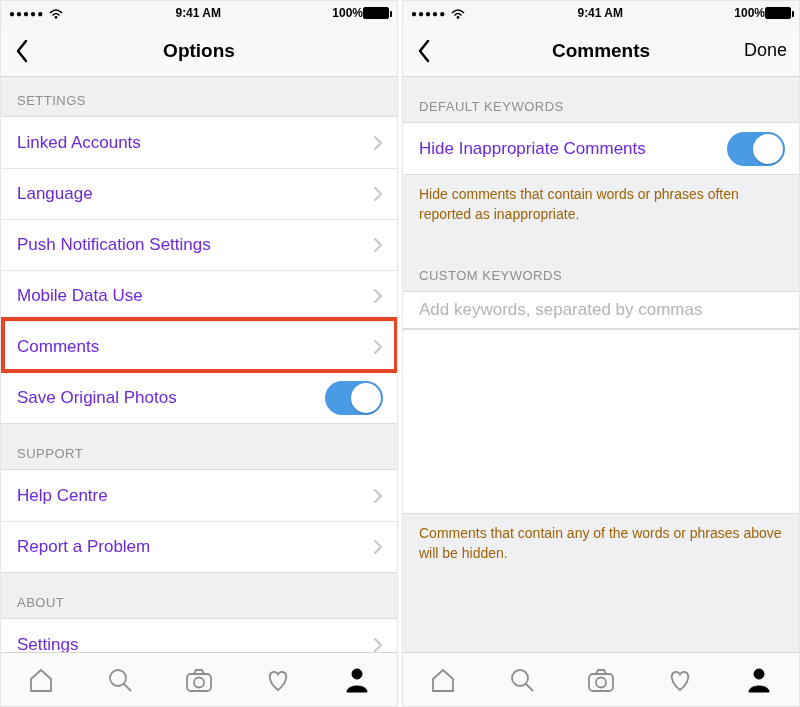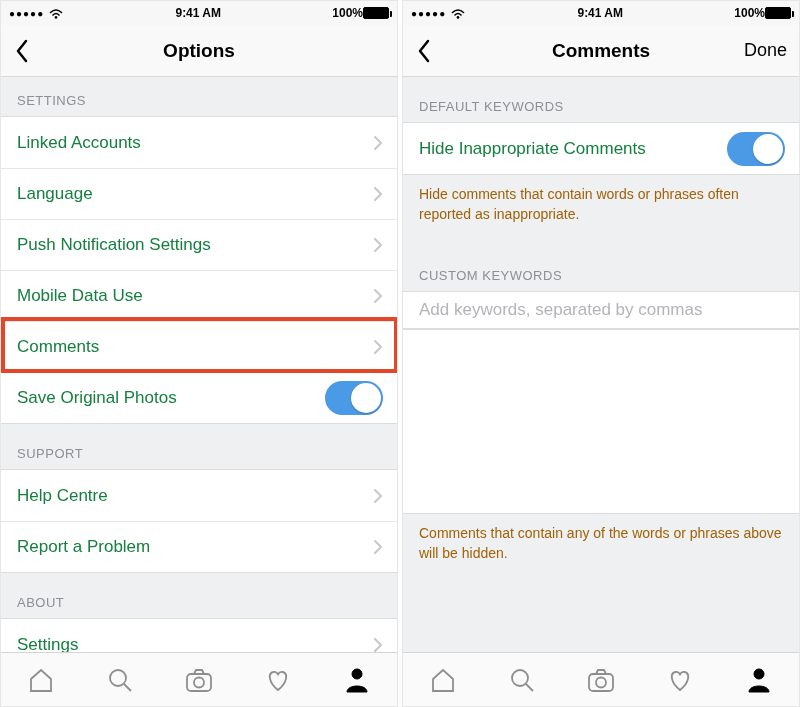--- a/index.html
+++ b/index.html
@@ -95,21 +95,21 @@
     border-top: 1px solid #dcdcdc;
     border-bottom: 1px solid #dcdcdc;
   }
   .cell {
     display: flex;
     align-items: center;
     justify-content: space-between;
     height: 51px;
     padding: 0 14px 0 16px;
     font-size: 17px;
-    color: #15803d;
+    color: #6d28d9;
     position: relative;
     cursor: pointer;
   }
   .cell + .cell {
     border-top: 1px solid #e6e6e6;
   }
   .chevron {
     width: 10px; height: 16px;
     display: flex; align-items: center; justify-content: center;
   }

